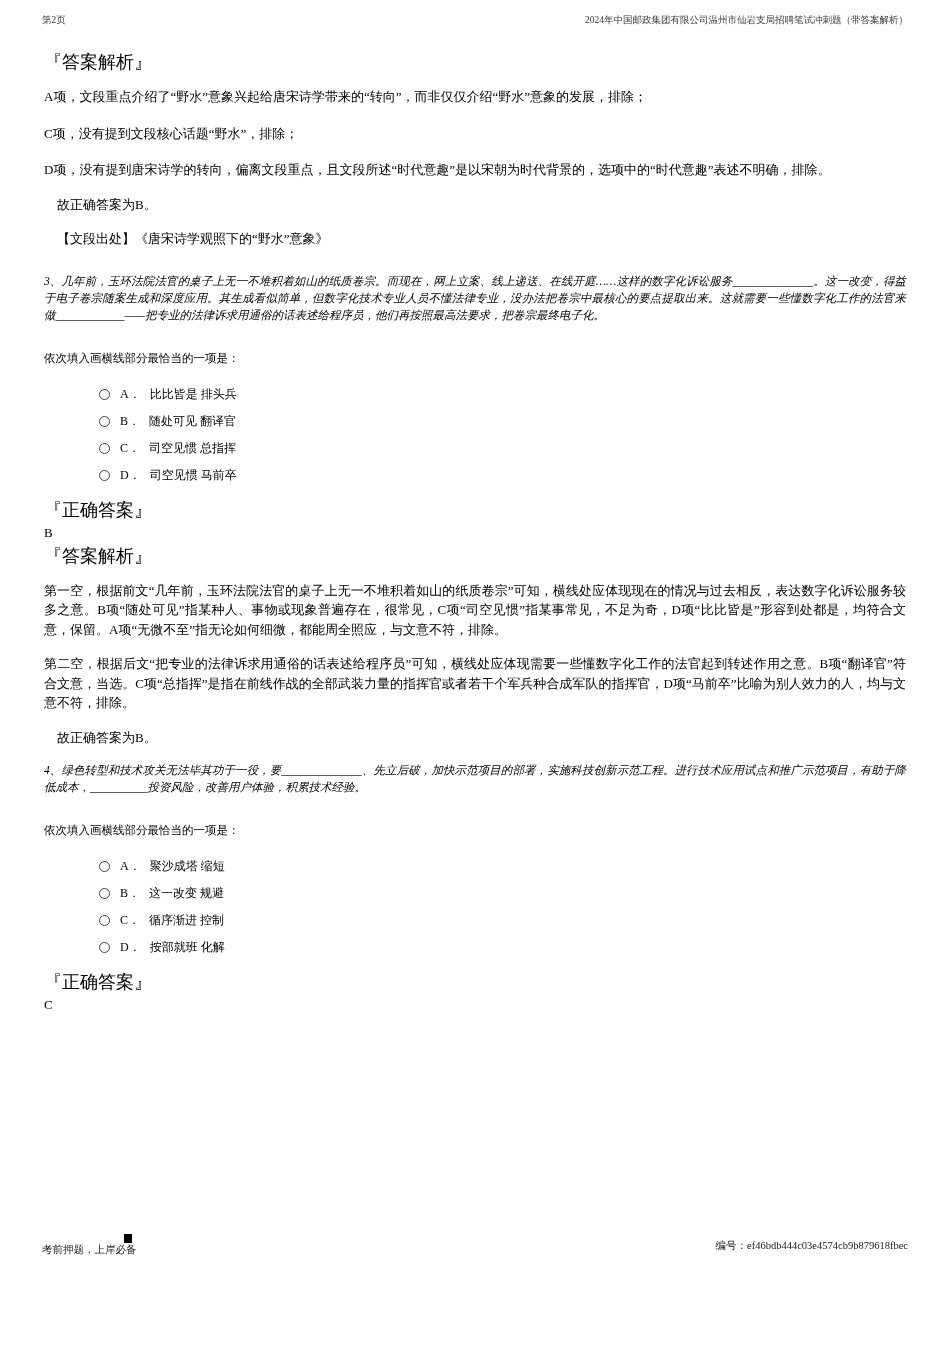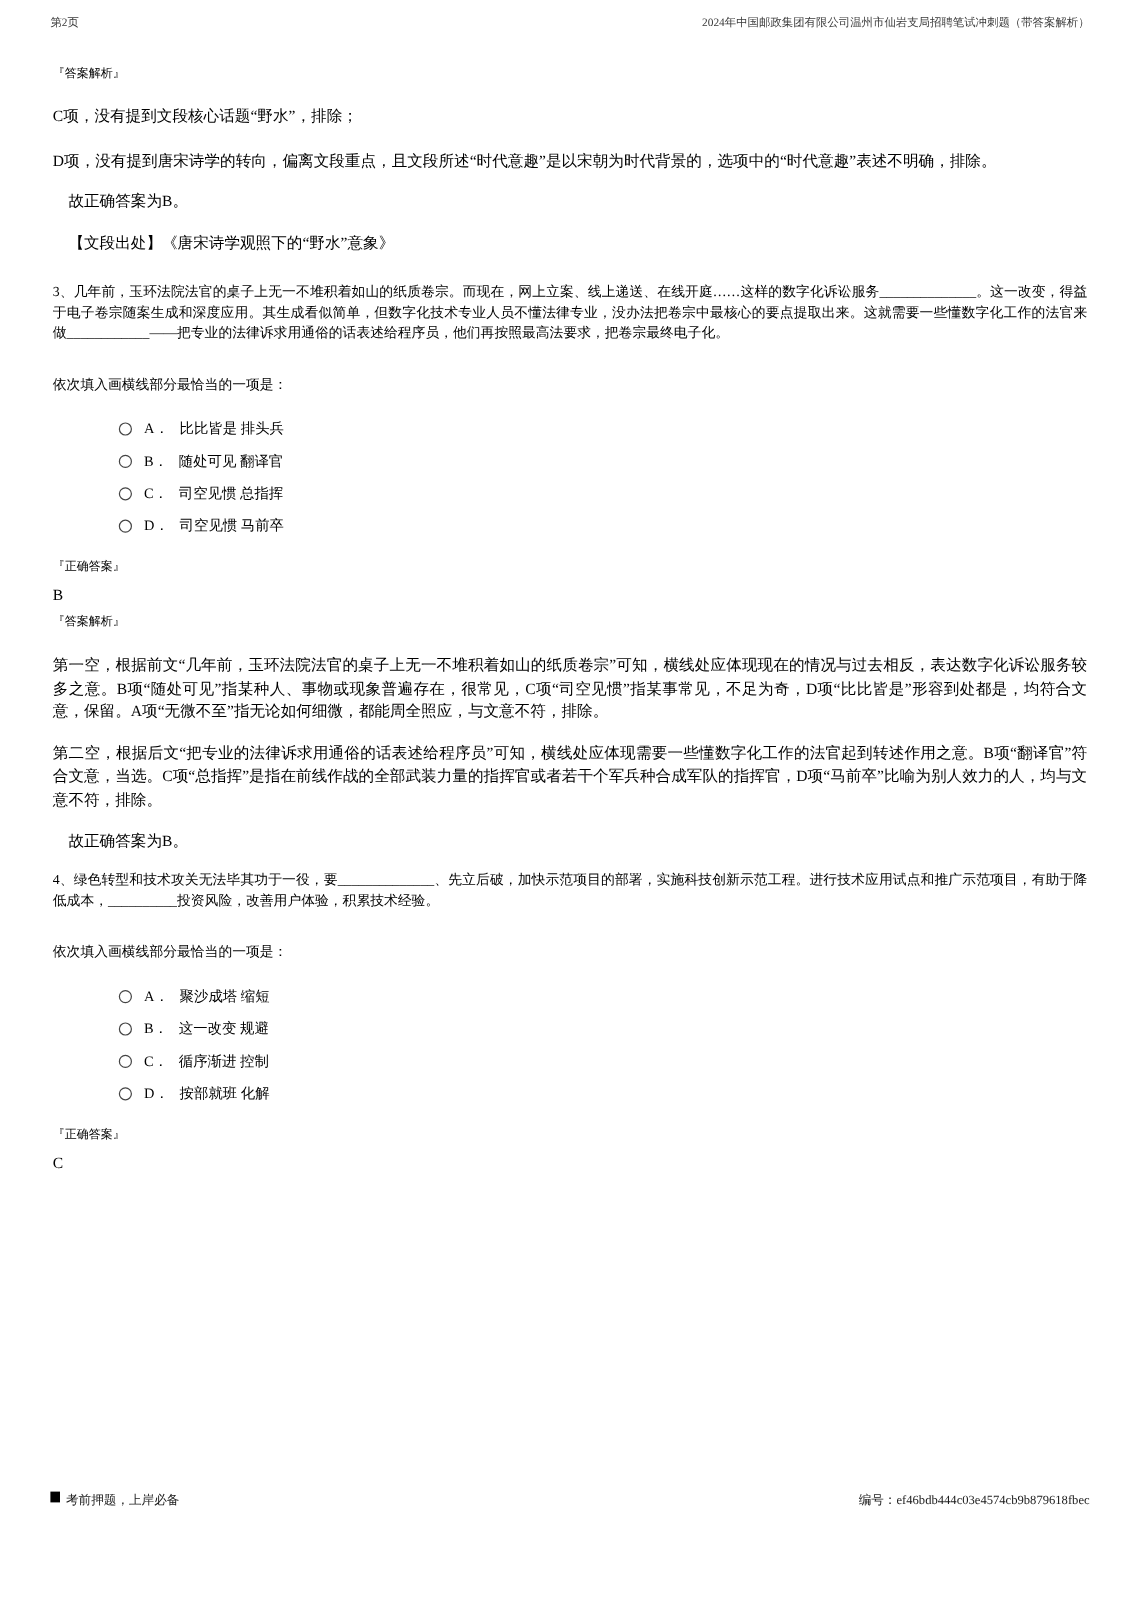--- a/index.html
+++ b/index.html
@@ -23,21 +23,21 @@
     align-items: flex-start;
     padding: 14px 42px 0 42px;
     font-size: 9.5px;
     color: #3a3a3a;
     line-height: 12px;
   }
   .content {
     padding: 26px 44px 0 44px;
   }
   .lbl {
-    font-size: 10px;
+    font-size: 18px;
     line-height: 20px;
   }
   .lbl-analysis-top { margin-bottom: 15px; }
   .lbl-answer { margin-bottom: 3px; }
   .lbl-analysis { margin-bottom: 15px; }
   .ans-letter {
     font-size: 13px;
     line-height: 20px;
     margin-bottom: 3px;
   }
@@ -48,20 +48,21 @@
     margin: 0 0 15px 0;
   }
   .para.gap17 { margin-bottom: 17px; }
   .indent { text-indent: 13px; }
   .source { margin-bottom: 24px; }
   .stem {
     font-size: 11.5px;
     line-height: 17px;
     text-align: justify;
     margin: 0 0 26px 0;
+    font-style: italic;
   }
   .instruction {
     font-size: 11.5px;
     line-height: 16px;
     margin: 0 0 15px 0;
   }
   .options { margin: 0 0 11px 0; }
   .option {
     display: flex;
     align-items: center;
@@ -88,21 +89,21 @@
     position: absolute;
     left: 42px;
     right: 42px;
     bottom: 14px;
     display: flex;
     justify-content: space-between;
     align-items: center;
     font-size: 10.5px;
     color: #1a1a1a;
   }
-  .footer-left { display: flex; align-items: flex-start; }
+  .footer-left { display: flex; align-items: flex-end; flex-direction: column; }
   .bullet {
     display: inline-block;
     width: 8px;
     height: 9px;
     background: #000000;
     margin-right: 5px;
   }
 </style>
 </head>
 <body>
@@ -110,20 +111,21 @@
 <div class="page">
 
   <div class="page-header">
     <span>第2页</span>
     <span>2024年中国邮政集团有限公司温州市仙岩支局招聘笔试冲刺题（带答案解析）</span>
   </div>
 
   <div class="content">
 
     <div class="lbl lbl-analysis-top">『答案解析』</div>
+    <p class="para gap17">A项，文段重点介绍了“野水”意象兴起给唐宋诗学带来的“转向”，而非仅仅介绍“野水”意象的发展，排除；</p>
     <p class="para gap17">C项，没有提到文段核心话题“野水”，排除；</p>
     <p class="para">D项，没有提到唐宋诗学的转向，偏离文段重点，且文段所述“时代意趣”是以宋朝为时代背景的，选项中的“时代意趣”表述不明确，排除。</p>
     <p class="para indent">故正确答案为B。</p>
     <p class="para source indent">【文段出处】《唐宋诗学观照下的“野水”意象》</p>
 
     <p class="stem">3、几年前，玉环法院法官的桌子上无一不堆积着如山的纸质卷宗。而现在，网上立案、线上递送、在线开庭……这样的数字化诉讼服务______________。这一改变，得益于电子卷宗随案生成和深度应用。其生成看似简单，但数字化技术专业人员不懂法律专业，没办法把卷宗中最核心的要点提取出来。这就需要一些懂数字化工作的法官来做____________——把专业的法律诉求用通俗的话表述给程序员，他们再按照最高法要求，把卷宗最终电子化。</p>
     <p class="instruction">依次填入画横线部分最恰当的一项是：</p>
 
     <div class="options">
       <div class="option">

